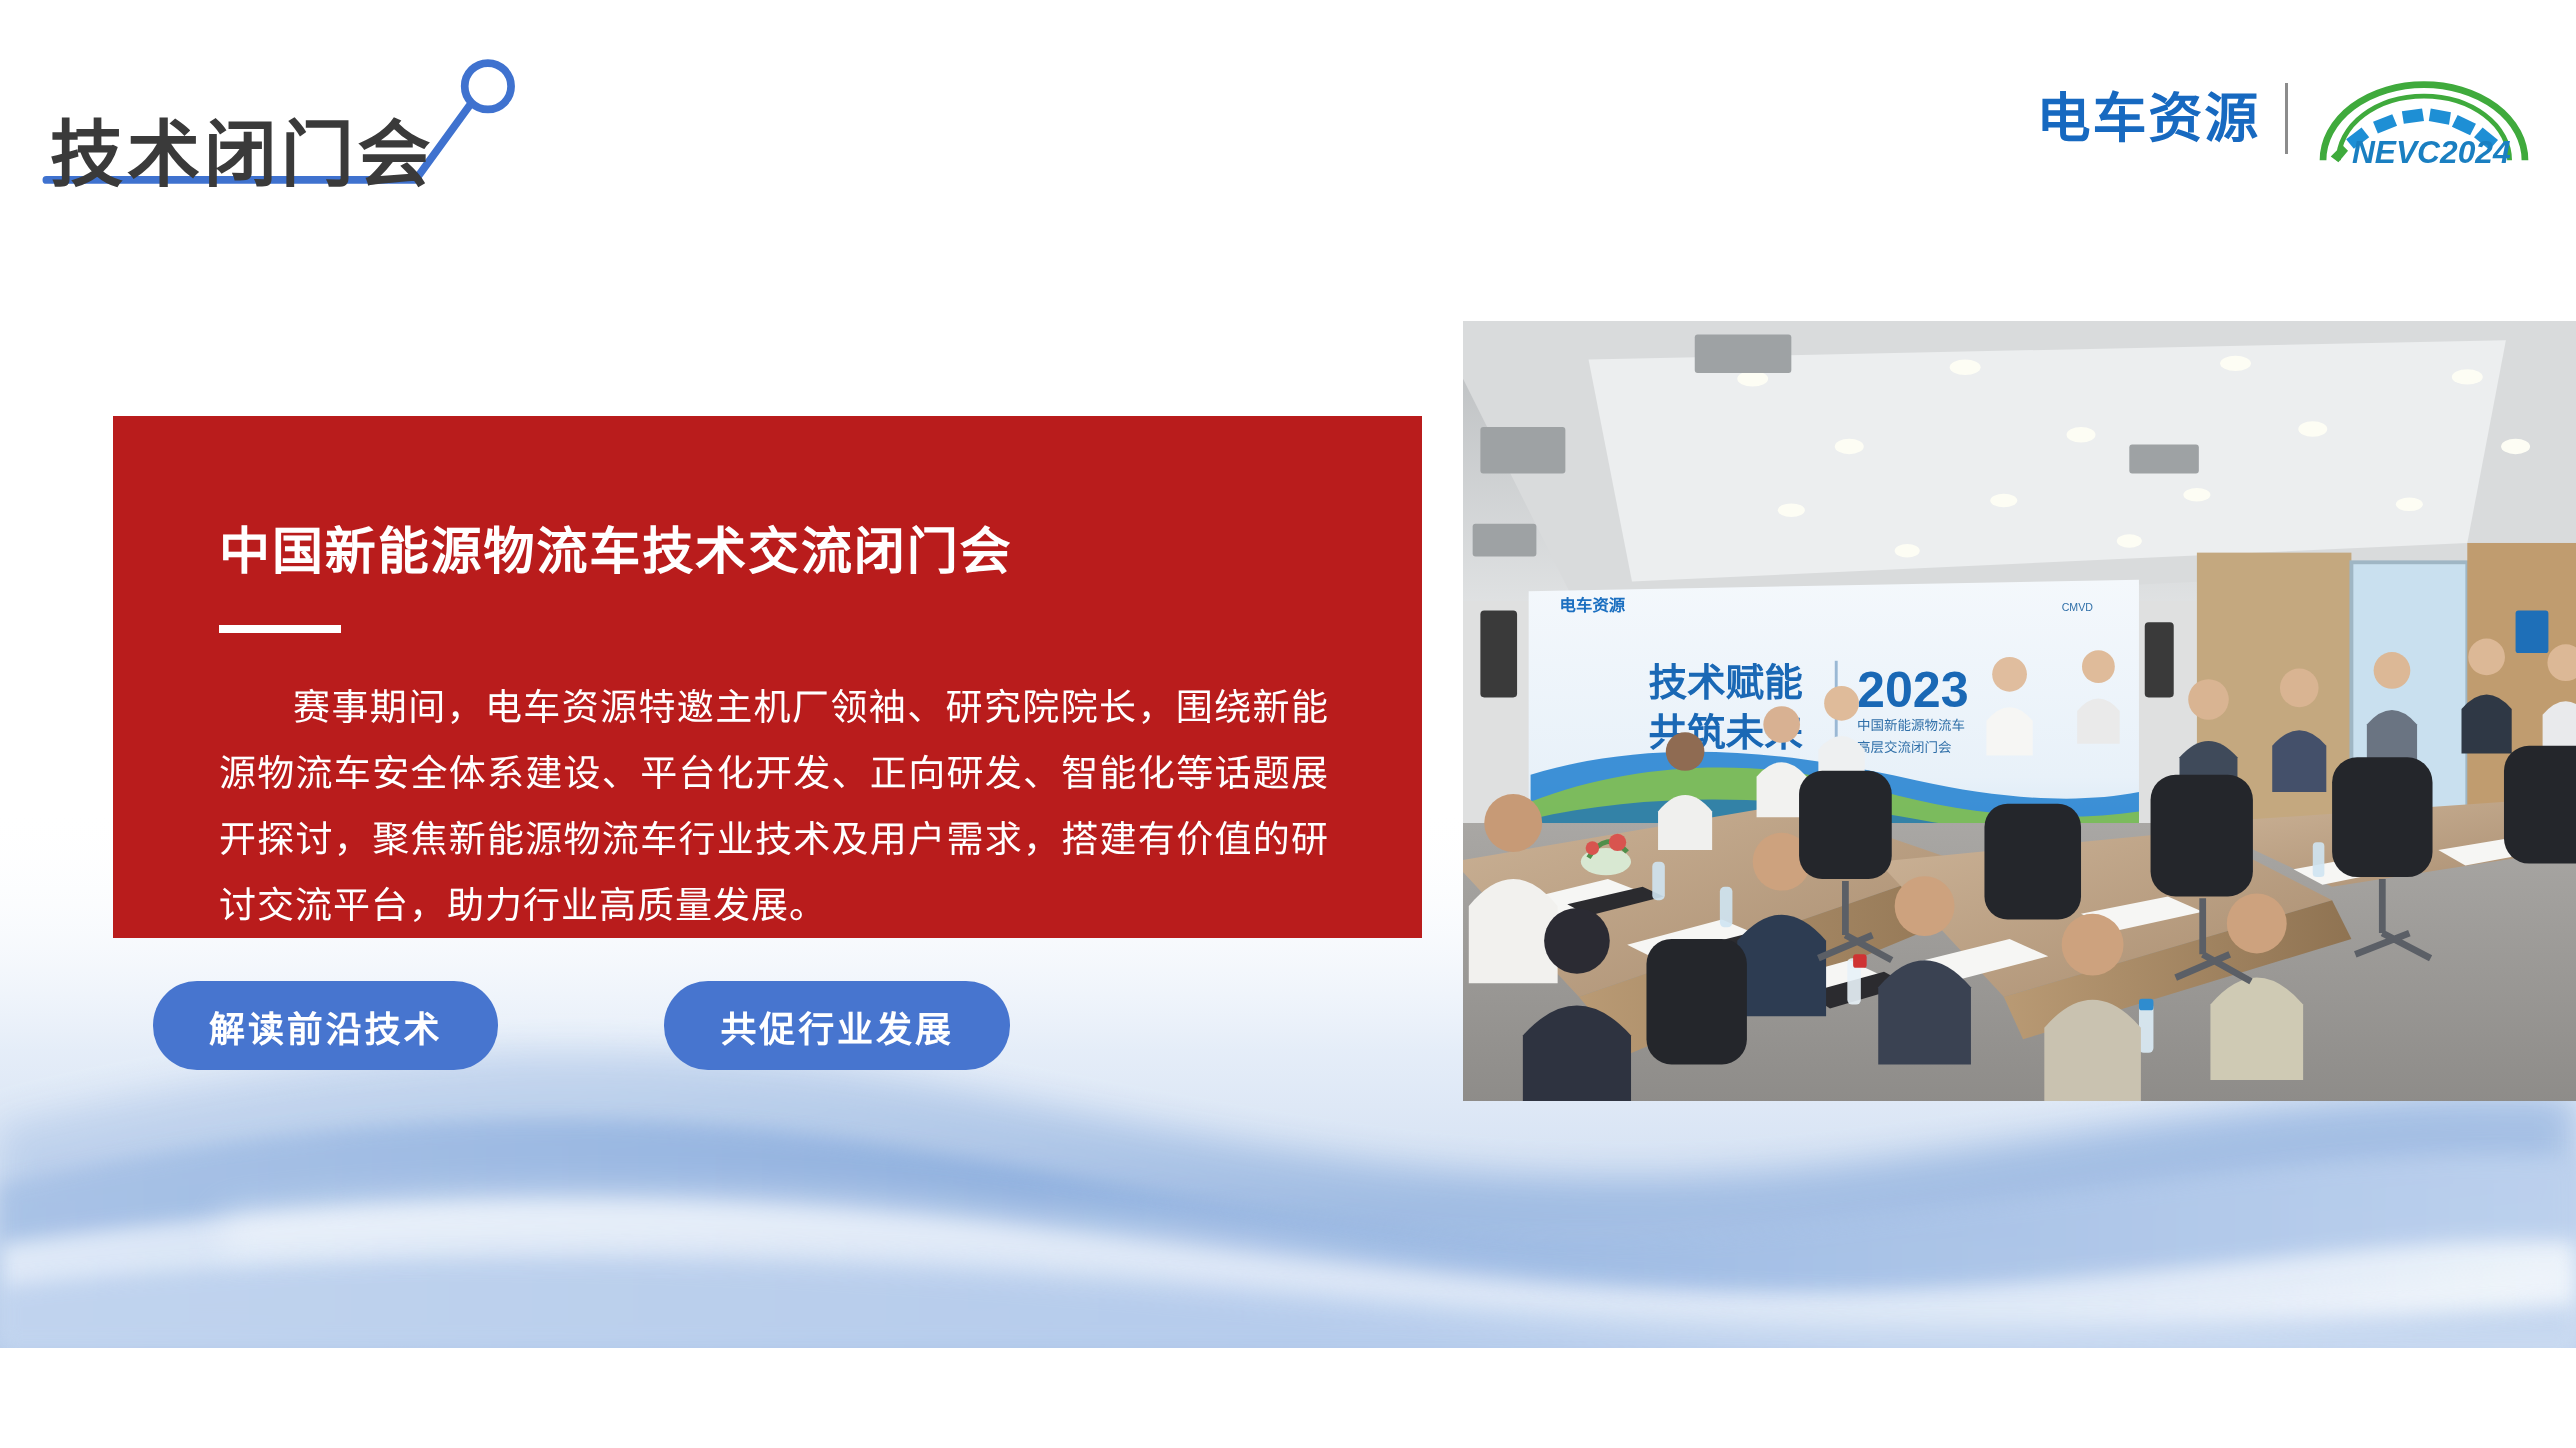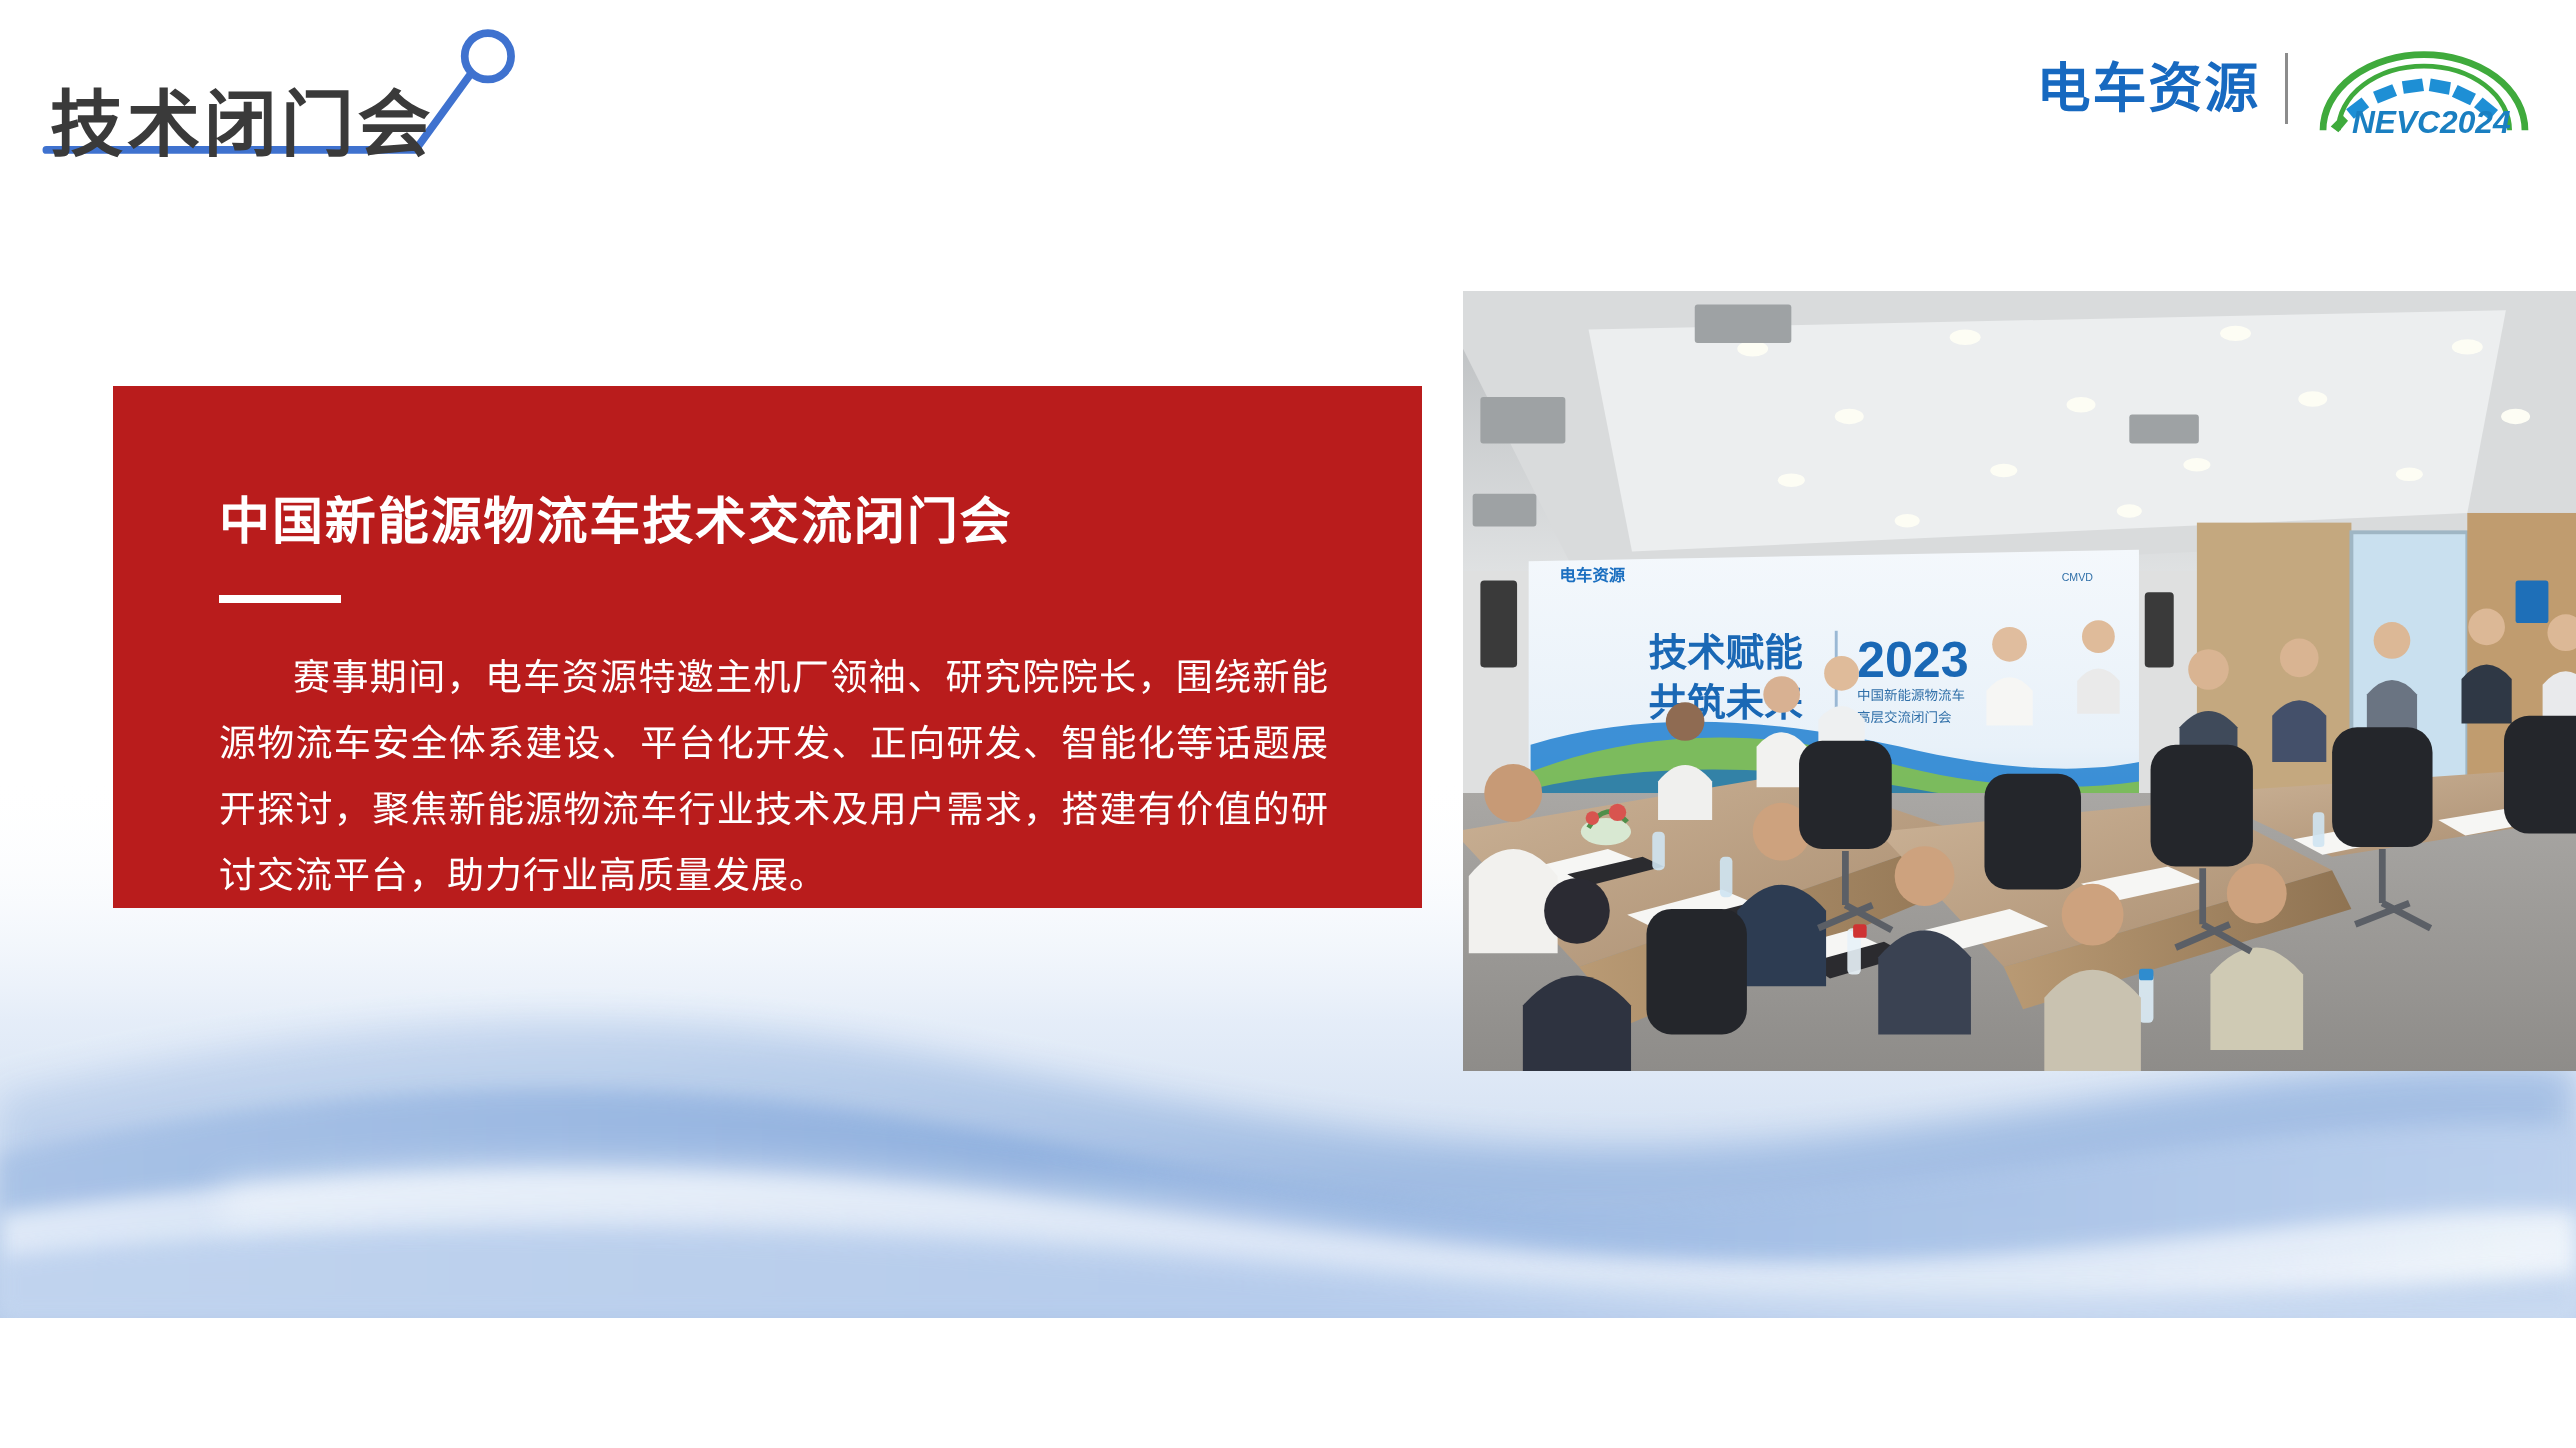--- a/index.html
+++ b/index.html
@@ -11,20 +11,21 @@
   body {
     font-family: "Liberation Sans", "DejaVu Sans", sans-serif;
   }
 
   .slide {
     position: relative;
     width: 2576px;
     height: 1318px;
     overflow: hidden;
     background: #ffffff;
+    margin-top: 30px;
   }
 
   
   .wave-layer {
     position: absolute;
     left: 0;
     bottom: 0;
     width: 2576px;
     height: 541px;
     overflow: hidden;
@@ -250,20 +251,24 @@
       </div>
     </div>
   </header>
 
   <section class="info-card">
     <h2 class="card-heading">中国新能源物流车技术交流闭门会</h2>
     <div class="card-rule"></div>
     <p class="card-body">赛事期间，电车资源特邀主机厂领袖、研究院院长，围绕新能源物流车安全体系建设、平台化开发、正向研发、智能化等话题展开探讨，聚焦新能源物流车行业技术及用户需求，搭建有价值的研讨交流平台，助力行业高质量发展。</p>
   </section>
 
+  <div class="pill-row">
+    <button class="pill">解读前沿技术</button>
+    <button class="pill">共促行业发展</button>
+  </div>
 
   <figure class="photo">
     <svg viewBox="0 0 1194 808" preserveAspectRatio="xMidYMid slice" xmlns="http://www.w3.org/2000/svg">
       <defs>
         <linearGradient id="ceil" x1="0" y1="0" x2="0" y2="1">
           <stop offset="0%" stop-color="#b9bcbe"></stop>
           <stop offset="100%" stop-color="#e4e6e7"></stop>
         </linearGradient>
         <linearGradient id="backdrop" x1="0" y1="0" x2="0" y2="1">
           <stop offset="0%" stop-color="#f4f8fc"></stop>

